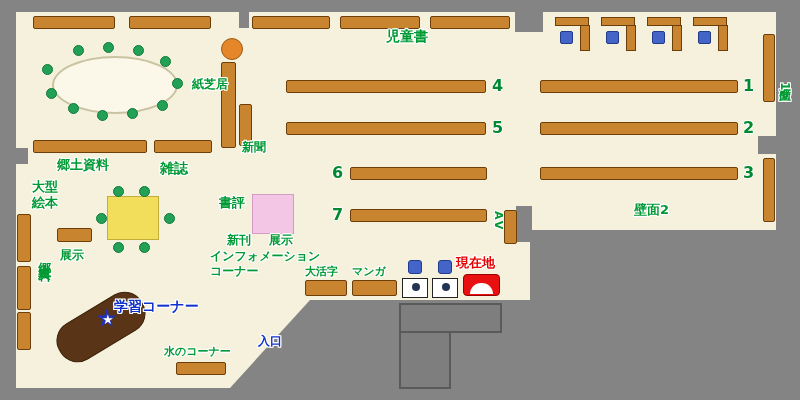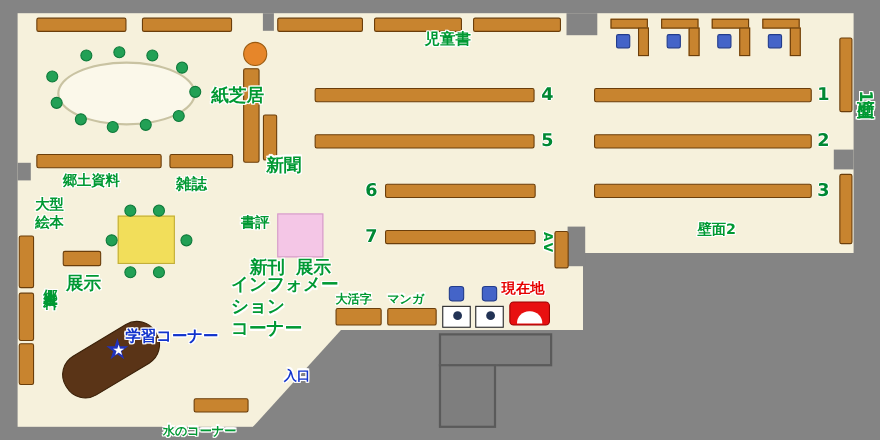--- a/index.html
+++ b/index.html
@@ -4,21 +4,21 @@
 <style>
   html,body{margin:0;padding:0;background:#848484;}
   #map{position:relative;width:800px;height:400px;background:#848484;overflow:hidden;
        font-family:"DejaVu Sans","Liberation Sans",sans-serif;}
   .floor{position:absolute;background:#F6F1DC;}
   .tab{position:absolute;background:#848484;}
   .shelf{position:absolute;background:#C8842F;border:1px solid #6B3E0A;box-sizing:border-box;border-radius:2px;}
   .lbl{position:absolute;font-weight:bold;font-size:13px;color:#009933;line-height:1.25;white-space:pre-line;
        text-shadow:1px 0 0 #fff,-1px 0 0 #fff,0 1px 0 #fff,0 -1px 0 #fff,1px 1px 0 #fff,-1px -1px 0 #fff,1px -1px 0 #fff,-1px 1px 0 #fff;}
   .blue{color:#1133CC;} .red{color:#E60000;}
-  .fs11{font-size:11px;} .fs12{font-size:16px;} .fs14{font-size:14px;} .fs16{font-size:12px;}
+  .fs11{font-size:11px;} .fs12{font-size:12px;} .fs14{font-size:14px;} .fs16{font-size:12px;}
   .vert{writing-mode:vertical-rl;letter-spacing:2px;}
   .num{position:absolute;font-weight:bold;font-size:16px;color:#008833;
        text-shadow:1px 0 0 #fff,-1px 0 0 #fff,0 1px 0 #fff,0 -1px 0 #fff;}
   .dot{position:absolute;width:11px;height:11px;border-radius:50%;background:#22A055;border:1px solid #0E7A3A;box-sizing:border-box;}
   .oval{position:absolute;left:52px;top:56px;width:126px;height:58px;background:#FBF8EA;border:2px solid #C9C3A2;border-radius:50%;box-sizing:border-box;}
   .ytable{position:absolute;left:107px;top:196px;width:52px;height:44px;background:#F2DE5A;border:1px solid #C2AE3A;box-sizing:border-box;}
   .pink{position:absolute;left:252px;top:194px;width:42px;height:40px;background:#F4C6E6;border:1px solid #D49CC6;box-sizing:border-box;}
   .stool{position:absolute;left:221px;top:38px;width:22px;height:22px;border-radius:50%;background:#E6862A;border:1px solid #9A5A10;box-sizing:border-box;}
   .counter{position:absolute;left:53px;top:306px;width:94px;height:40px;background:#5A3417;border:1px solid #3A2008;border-radius:20px;transform:rotate(-31deg);}
   .star-outer{position:absolute;left:95px;top:303px;font-size:26px;color:#2233BB;}
@@ -173,20 +173,20 @@
   <span class="lbl" style="left:32px;top:179px;">大型
 絵本</span>
   <span class="lbl fs12" style="left:60px;top:248px;">展示</span>
   <span class="lbl vert" style="left:36px;top:252px;">郷土資料</span>
   <span class="lbl" style="left:219px;top:195px;">書評</span>
   <span class="lbl fs12" style="left:227px;top:233px;">新刊</span>
   <span class="lbl fs12" style="left:269px;top:233px;">展示</span>
   <span class="lbl fs12" style="left:210px;top:249px;width:112px;text-align:left;">インフォメーション
 コーナー</span>
   <span class="lbl fs14 blue" style="left:114px;top:298px;">学習コーナー</span>
-  <span class="lbl fs11" style="left:148px;top:345px;margin-top:40px;">水のコーナー</span>
+  <span class="lbl fs11" style="left:164px;top:345px;">水のコーナー</span>
   <span class="lbl fs16 blue" style="left:258px;top:334px;">入口</span>
   <span class="lbl fs11" style="left:305px;top:265px;">大活字</span>
   <span class="lbl fs11" style="left:352px;top:265px;">マンガ</span>
   <span class="lbl red" style="left:456px;top:255px;">現在地</span>
   <span class="lbl fs11 vert" style="left:491px;top:211px;">AV</span>
 
 </div>
 
 </body></html>

